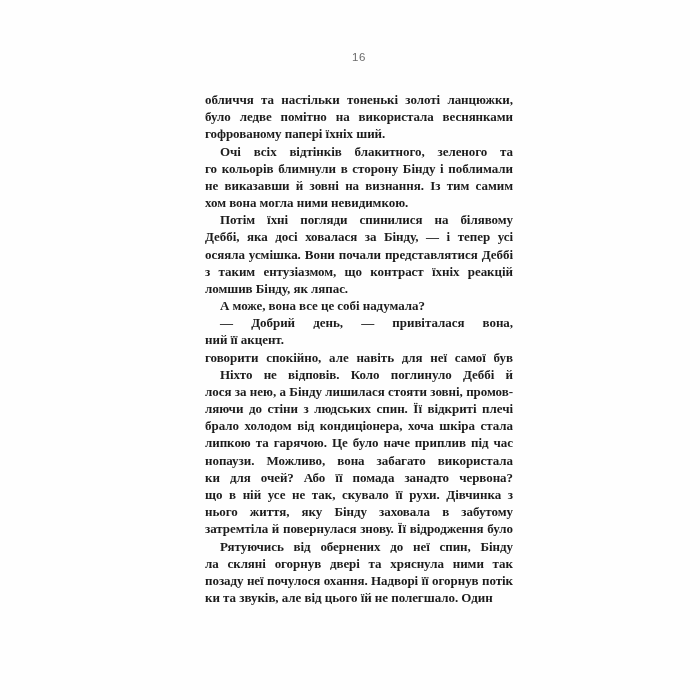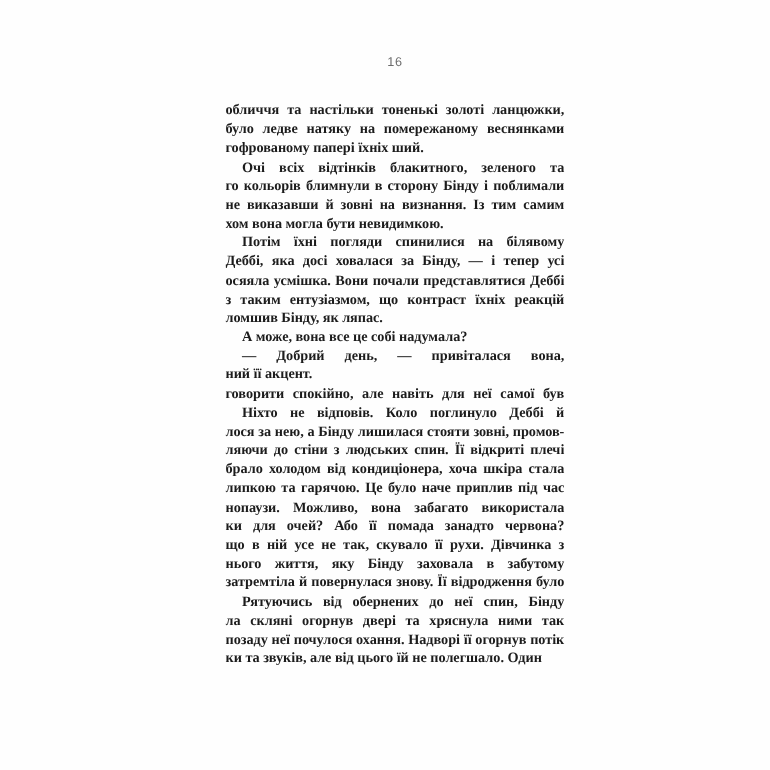--- a/index.html
+++ b/index.html
@@ -66,28 +66,28 @@
 </style>
 </head>
 <body>
 
 <div class="page">
   <div class="column">
     <div class="folio">16</div>
     <div class="body-text" id="text-body">
         <div class="paragraph">
           <div class="line">обличчя та настільки тоненькі золоті ланцюжки, що їх</div>
-          <div class="line">було ледве натяку на помережаному веснянками</div>
+          <div class="line">було ледве помітно на використала веснянками</div>
           <div class="line para-last">гофрованому папері їхніх ший.</div>
         </div>
         <div class="paragraph">
           <div class="line para-first-indent">Очі всіх відтінків блакитного, зеленого та золотаво-</div>
           <div class="line">го кольорів блимнули в сторону Бінду і поблимали повз,</div>
           <div class="line">не виказавши й зовні на визнання. Із тим самим успі-</div>
-          <div class="line para-last">хом вона могла бути невидимкою.</div>
+          <div class="line para-last">хом вона могла ними невидимкою.</div>
         </div>
         <div class="paragraph">
           <div class="line para-first-indent">Потім їхні погляди спинилися на білявому волоссі</div>
           <div class="line">Деббі, яка досі ховалася за Бінду, — і тепер усі обличчя</div>
           <div class="line">осяяла усмішка. Вони почали представлятися Деббі</div>
           <div class="line">з таким ентузіазмом, що контраст їхніх реакцій приго-</div>
           <div class="line para-last">ломшив Бінду, як ляпас.</div>
         </div>
         <div class="paragraph">
           <div class="line para-last para-first-indent">А може, вона все це собі надумала?</div>

